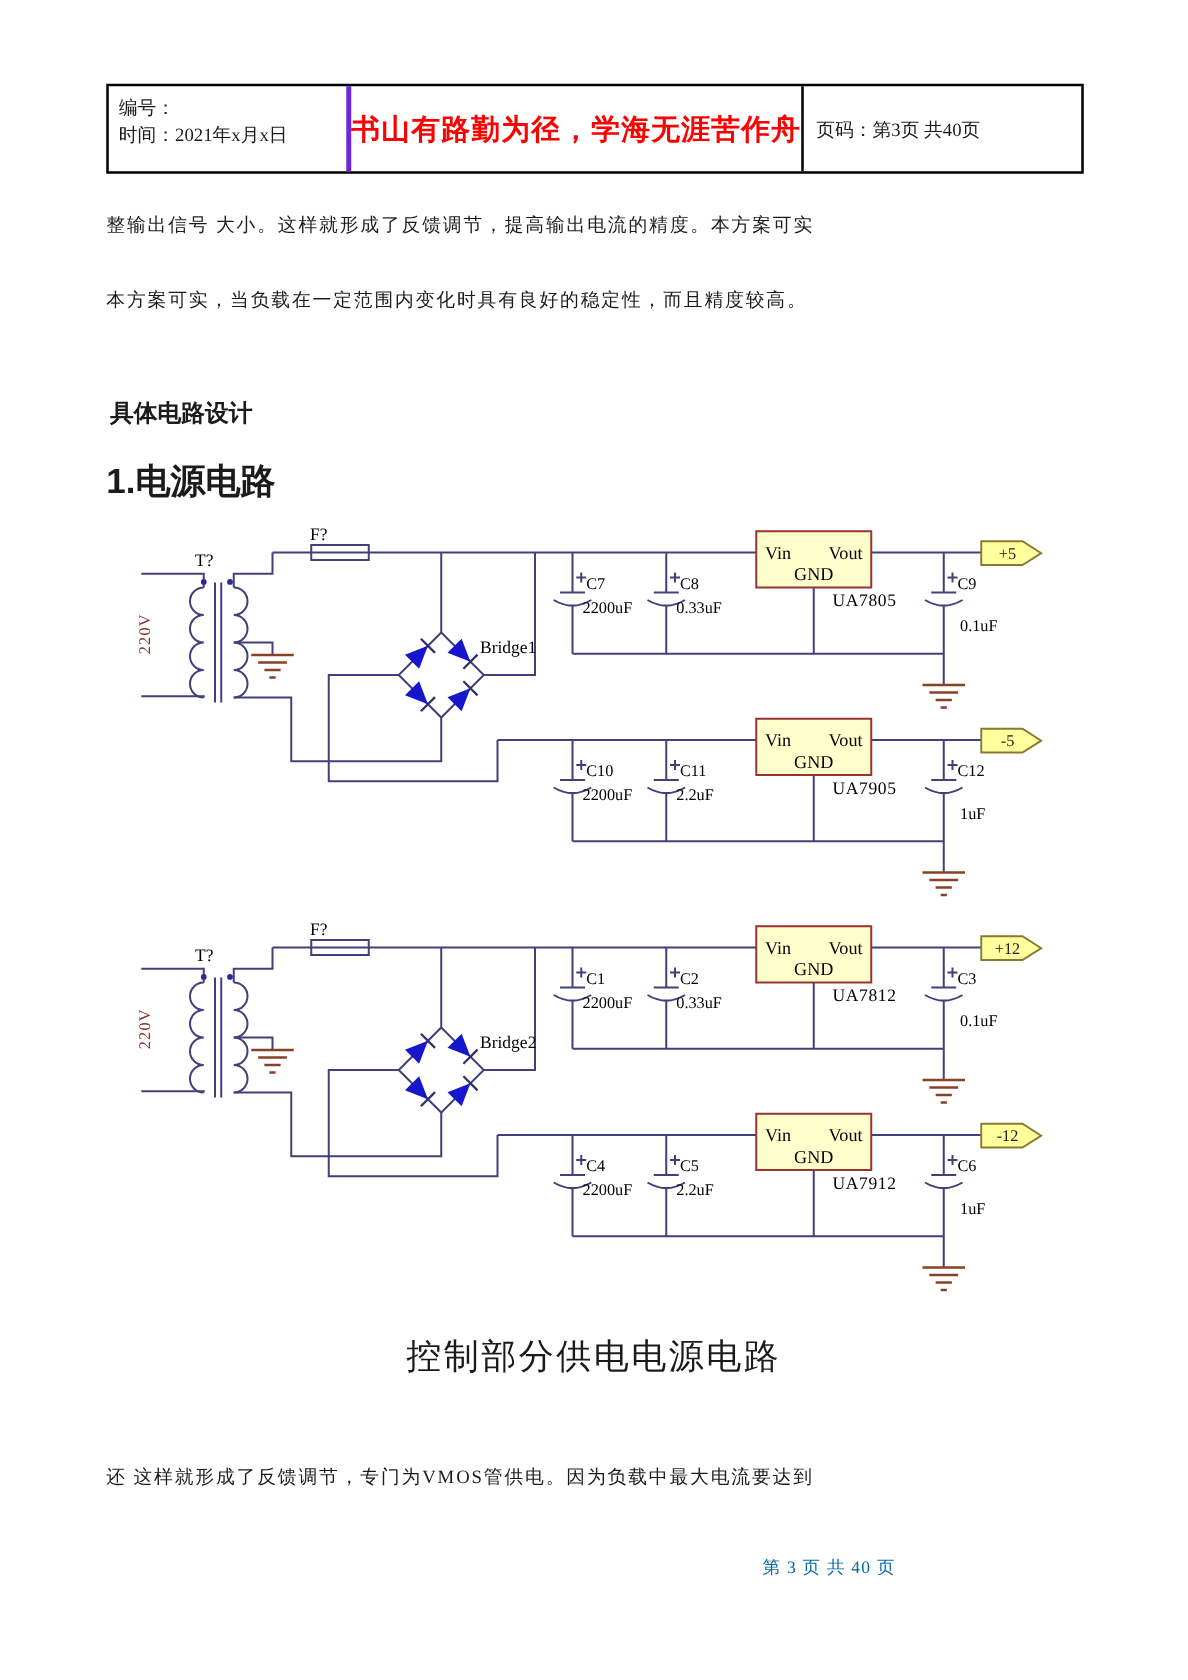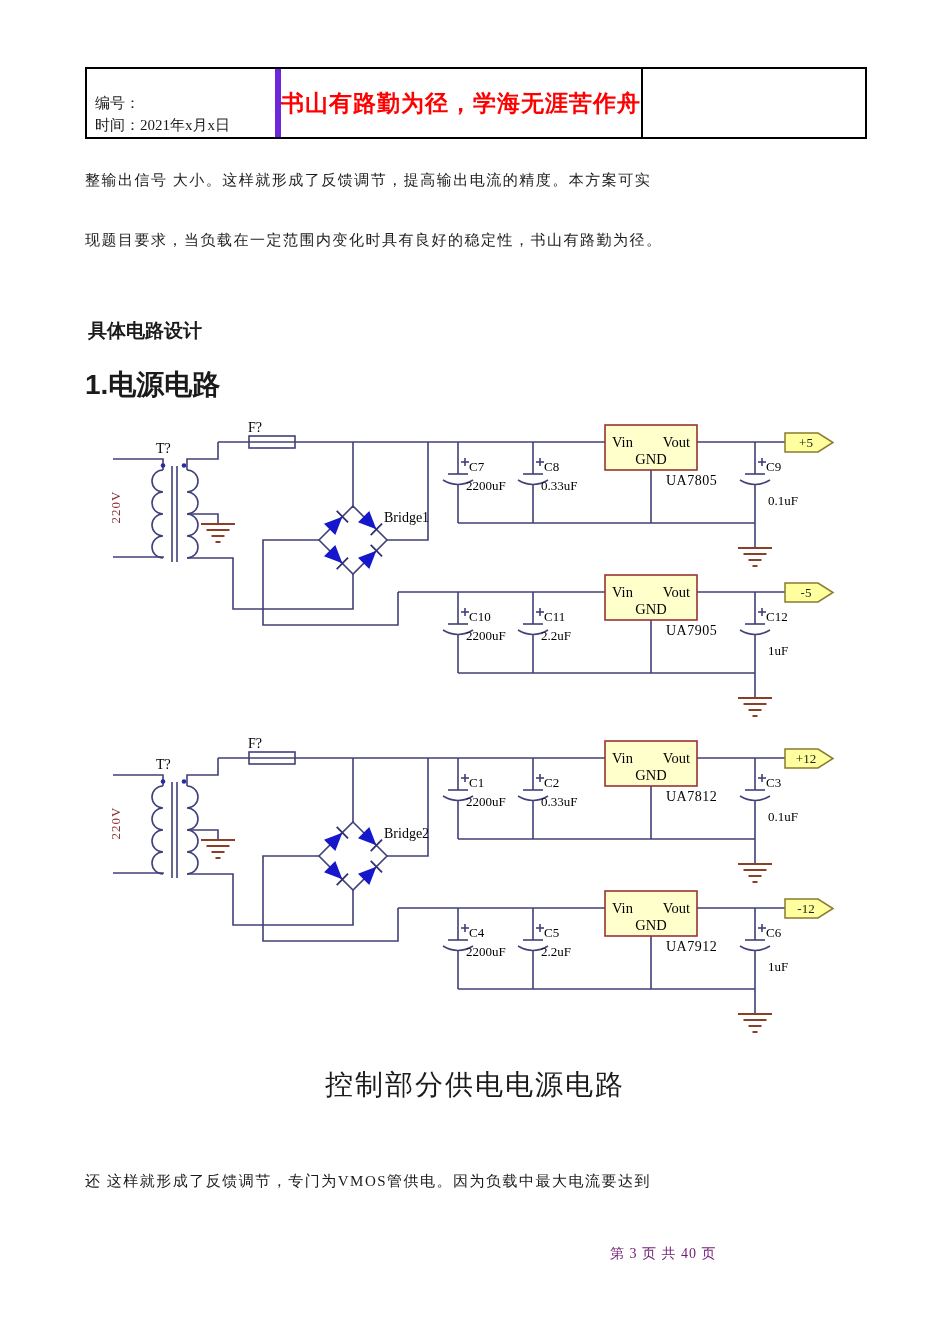--- a/index.html
+++ b/index.html
@@ -1,30 +1,30 @@
 <!DOCTYPE html>
 <html><head>
 <meta charset="utf-8">
 <style>
   html,body{margin:0;padding:0;background:#ffffff;}
   body{width:950px;height:1344px;position:relative;overflow:hidden;
        font-family:"Liberation Serif","DejaVu Serif",serif;color:#1b1b1b;}
   .abs{position:absolute;}
   
   .hdr{left:85px;top:67px;width:778px;height:68px;border:2px solid #000;display:flex;}
-  .hdr-c1{width:194px;border-right:6px solid #6d28d9;padding:23px 0 0 8px;box-sizing:border-box;
+  .hdr-c1{width:194px;border-right:4px solid #6d28d9;padding:7px 0 0 8px;box-sizing:border-box;
           font-size:15px;line-height:22px;}
   .hdr-c2{width:362px;border-right:2px solid #000;display:flex;align-items:center;justify-content:flex-start;box-sizing:border-box;}
   .hdr-c2 span{font-size:23px;font-weight:bold;color:#ff0000;letter-spacing:1px;}
   .hdr-c3{flex:1;padding:26px 0 0 10px;box-sizing:border-box;font-size:15px;}
   .para{left:85px;width:782px;font-size:15px;letter-spacing:1.5px;white-space:nowrap;}
   .h1{left:88px;top:318px;font-size:19px;font-weight:bold;font-family:"Liberation Sans",sans-serif;}
   .h2{left:85px;top:366px;font-size:28px;font-weight:bold;font-family:"Liberation Sans",sans-serif;}
   .caption{left:85px;top:1066px;width:780px;text-align:center;font-size:28px;letter-spacing:2px;}
-  .footer{left:610px;top:1245px;font-size:14px;letter-spacing:1px;color:#701a75;}
+  .footer{left:610px;top:1245px;font-size:14px;letter-spacing:1px;color:#0369a1;}
   
   svg text{font-family:"Liberation Serif","DejaVu Serif",serif;fill:#000;}
   .w{stroke:#40407a;stroke-width:1.6;fill:none;}
   .gndw{stroke:#8a4026;stroke-width:2;fill:none;}
   .pin{font-size:14.5px;}
   .part{font-size:14px;letter-spacing:0.5px;}
   .lbl{font-size:14px;}
   .cn{font-size:13px;}
   .cv{font-size:13px;}
   .vred{font-size:13px;fill:#8a3030;letter-spacing:1px;}
@@ -34,24 +34,27 @@
 <body>
 
 <div class="abs hdr">
   <div class="hdr-c1">
     <div>编号：</div>
     <div>时间：2021年x月x日</div>
   </div>
   <div class="hdr-c2">
     <span>书山有路勤为径，学海无涯苦作舟</span>
   </div>
+  <div class="hdr-c3">
+    <span>页码：第3页 共40页</span>
+  </div>
 </div>
 
 <div class="abs para" style="top:171px">整输出信号 大小。这样就形成了反馈调节，提高输出电流的精度。本方案可实</div>
-<div class="abs para" style="top:231px">现题目要求，当负载在一定范围内变化时具有良好的稳定性，书山有路勤为径。</div>
+<div class="abs para" style="top:231px">本方案可实，当负载在一定范围内变化时具有良好的稳定性，而且精度较高。</div>
 <div class="abs h1">具体电路设计</div>
 <div class="abs h2">1.电源电路</div>
 <div class="abs caption">控制部分供电电源电路</div>
 <div class="abs para" style="top:1172px">还 这样就形成了反馈调节，专门为VMOS管供电。因为负载中最大电流要达到</div>
 <div class="abs footer">第 3 页 共 40 页</div>
 
 <svg class="abs" style="left:0;top:0" width="950" height="1344" viewBox="0 0 950 1344">
   <defs>
     <g id="dio">
       <polygon points="-9,-8 -9,8 9,0" fill="#1616cc" stroke="none"></polygon>

